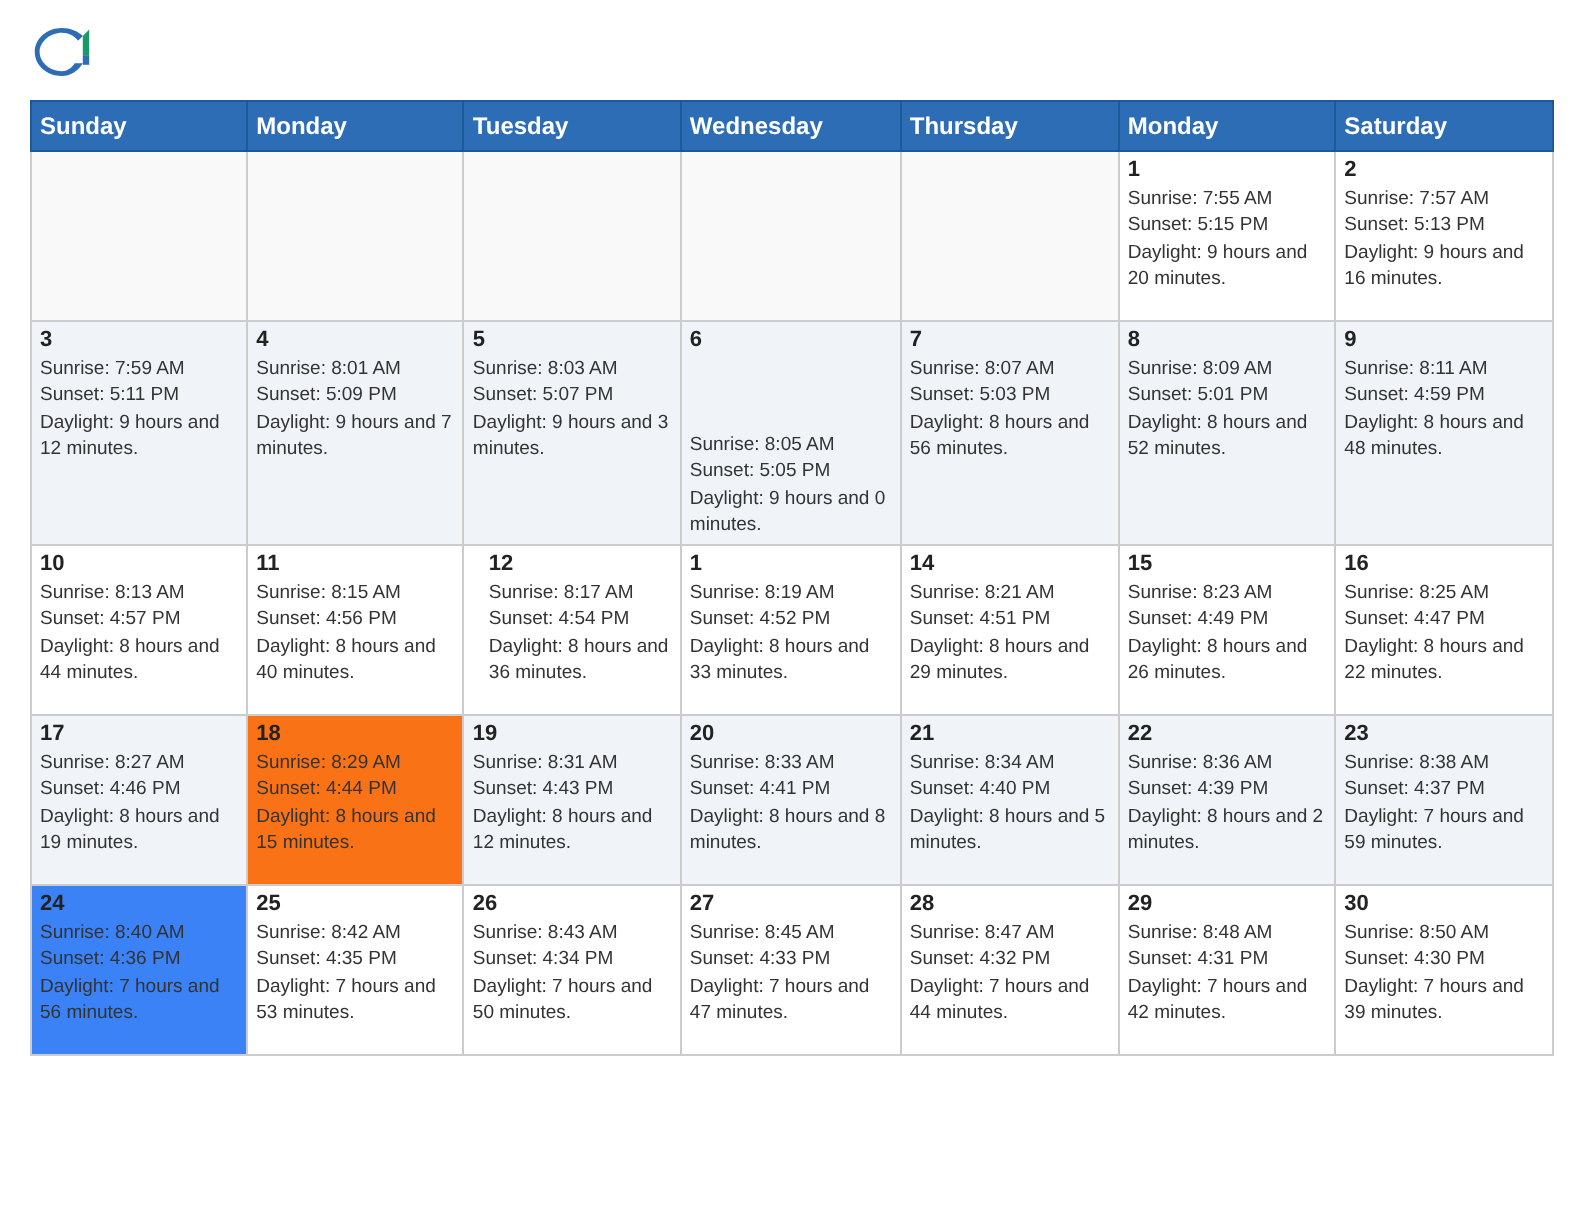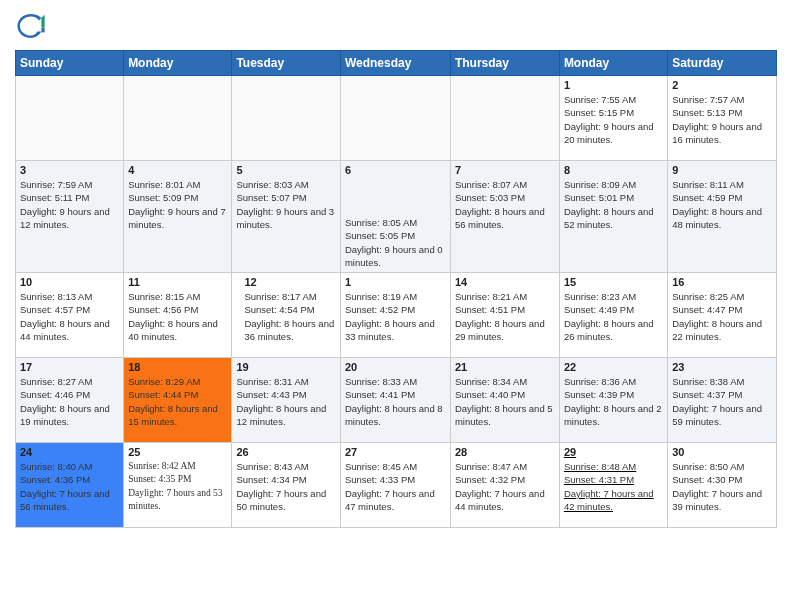--- a/index.html
+++ b/index.html
@@ -280,21 +280,21 @@
         </tr>
         <tr>
           <td style="background: #3b82f6;">
             <span class="day-num">24</span>
             <div class="day-info" style="white-space: pre-line;">Sunrise: 8:40 AM
 Sunset: 4:36 PM
 Daylight: 7 hours and 56 minutes.</div>
           </td>
           <td style="background: rgb(255, 255, 255);">
             <span class="day-num">25</span>
-            <div class="day-info" style="white-space: pre-line; font-family: Liberation Serif, serif;">Sunrise: 8:42 AM
+            <div class="day-info" style="white-space: pre-line;">Sunrise: 8:42 AM
 Sunset: 4:35 PM
 Daylight: 7 hours and 53 minutes.</div>
           </td>
           <td style="background: rgb(255, 255, 255);">
             <span class="day-num">26</span>
             <div class="day-info" style="white-space: pre-line;">Sunrise: 8:43 AM
 Sunset: 4:34 PM
 Daylight: 7 hours and 50 minutes.</div>
           </td>
           <td style="background: rgb(255, 255, 255);">
@@ -302,21 +302,21 @@
             <div class="day-info" style="white-space: pre-line;">Sunrise: 8:45 AM
 Sunset: 4:33 PM
 Daylight: 7 hours and 47 minutes.</div>
           </td>
           <td style="background: rgb(255, 255, 255);">
             <span class="day-num">28</span>
             <div class="day-info" style="white-space: pre-line;">Sunrise: 8:47 AM
 Sunset: 4:32 PM
 Daylight: 7 hours and 44 minutes.</div>
           </td>
-          <td style="background: rgb(255, 255, 255); text-decoration: underline;">
+          <td style="background: rgb(255, 255, 255);">
             <span class="day-num">29</span>
             <div class="day-info" style="white-space: pre-line;">Sunrise: 8:48 AM
 Sunset: 4:31 PM
 Daylight: 7 hours and 42 minutes.</div>
           </td>
           <td style="background: rgb(255, 255, 255);">
             <span class="day-num">30</span>
             <div class="day-info" style="white-space: pre-line;">Sunrise: 8:50 AM
 Sunset: 4:30 PM
 Daylight: 7 hours and 39 minutes.</div>

